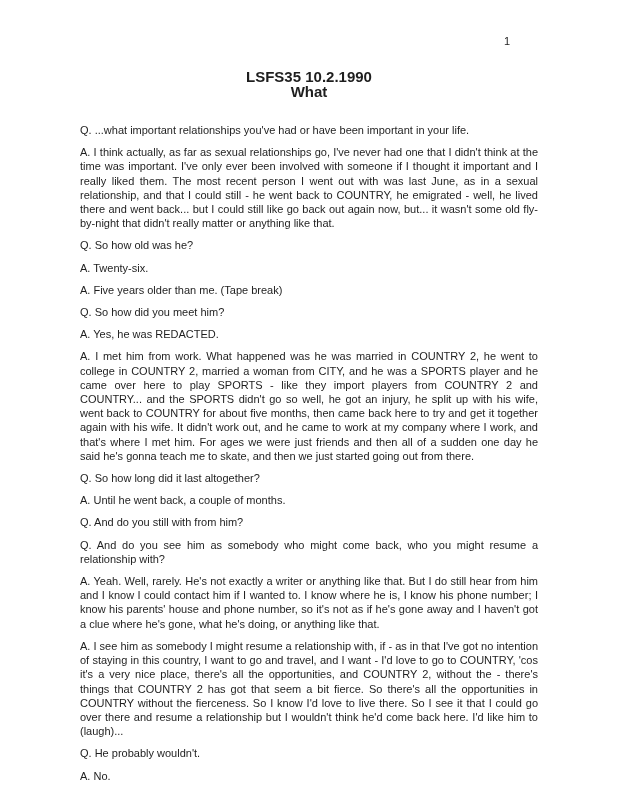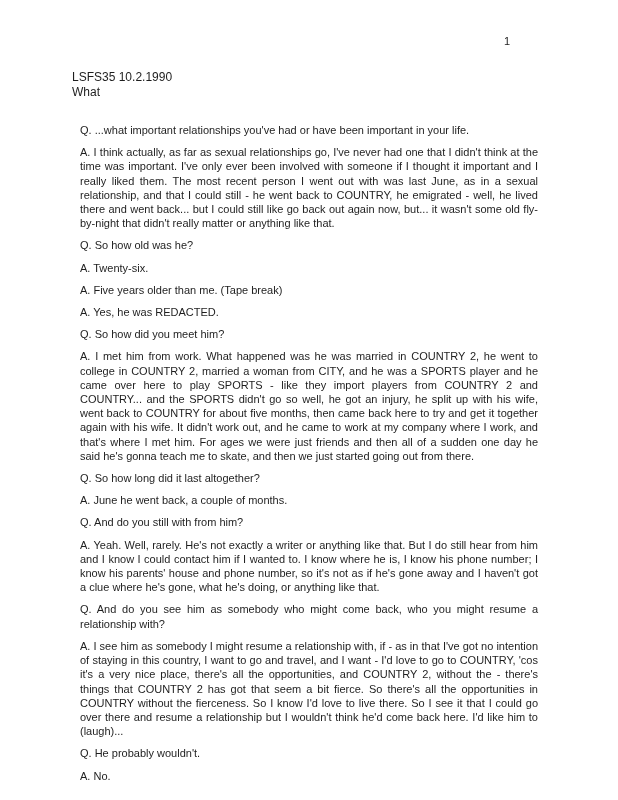--- a/index.html
+++ b/index.html
@@ -27,23 +27,24 @@
     width: 438px;
     text-align: right;
     font-size: 11px;
     line-height: 13px;
   }
   .doc-header {
     position: absolute;
     top: 70px;
     left: 72px;
     width: 474px;
-    font-size: 12px;
-    font-weight: normal;
+    font-size: 15px;
+    font-weight: bold;
     line-height: 14.6px;
+    text-align: center;
   }
   .transcript {
     position: absolute;
     top: 115px;
     left: 72px;
     width: 474px;
     font-size: 11px;
     line-height: 14.2px;
   }
   .transcript p {
@@ -63,26 +64,26 @@
     <div>LSFS35 10.2.1990</div>
     <div>What</div>
   </header>
 
   <main class="transcript">
     <p>Q. ...what important relationships you've had or have been important in your life.</p>
     <p>A. I think actually, as far as sexual relationships go, I've never had one that I didn't think at the time was important. I've only ever been involved with someone if I thought it important and I really liked them. The most recent person I went out with was last June, as in a sexual relationship, and that I could still - he went back to COUNTRY, he emigrated - well, he lived there and went back... but I could still like go back out again now, but... it wasn't some old fly-by-night that didn't really matter or anything like that.</p>
     <p>Q. So how old was he?</p>
     <p>A. Twenty-six.</p>
     <p>A. Five years older than me. (Tape break)</p>
+    <p>Q. So how did you meet him?</p>
     <p>A. Yes, he was REDACTED.</p>
-    <p>Q. So how did you meet him?</p>
     <p>A. I met him from work. What happened was he was married in COUNTRY 2, he went to college in COUNTRY 2, married a woman from CITY, and he was a SPORTS player and he came over here to play SPORTS - like they import players from COUNTRY 2 and COUNTRY... and the SPORTS didn't go so well, he got an injury, he split up with his wife, went back to COUNTRY for about five months, then came back here to try and get it together again with his wife. It didn't work out, and he came to work at my company where I work, and that's where I met him. For ages we were just friends and then all of a sudden one day he said he's gonna teach me to skate, and then we just started going out from there.</p>
     <p>Q. So how long did it last altogether?</p>
-    <p>A. June he went back, a couple of months.</p>
+    <p>A. Until he went back, a couple of months.</p>
     <p>Q. And do you still with from him?</p>
+    <p>Q. And do you see him as somebody who might come back, who you might resume a relationship with?</p>
     <p>A. Yeah. Well, rarely. He's not exactly a writer or anything like that. But I do still hear from him and I know I could contact him if I wanted to. I know where he is, I know his phone number; I know his parents' house and phone number, so it's not as if he's gone away and I haven't got a clue where he's gone, what he's doing, or anything like that.</p>
-    <p>Q. And do you see him as somebody who might come back, who you might resume a relationship with?</p>
     <p>A. I see him as somebody I might resume a relationship with, if - as in that I've got no intention of staying in this country, I want to go and travel, and I want - I'd love to go to COUNTRY, 'cos it's a very nice place, there's all the opportunities, and COUNTRY 2, without the - there's things that COUNTRY 2 has got that seem a bit fierce. So there's all the opportunities in COUNTRY without the fierceness. So I know I'd love to live there. So I see it that I could go over there and resume a relationship but I wouldn't think he'd come back here. I'd like him to (laugh)...</p>
     <p>Q. He probably wouldn't.</p>
     <p>A. No.</p>
   </main>
 
 </div>
 
 </body></html>

